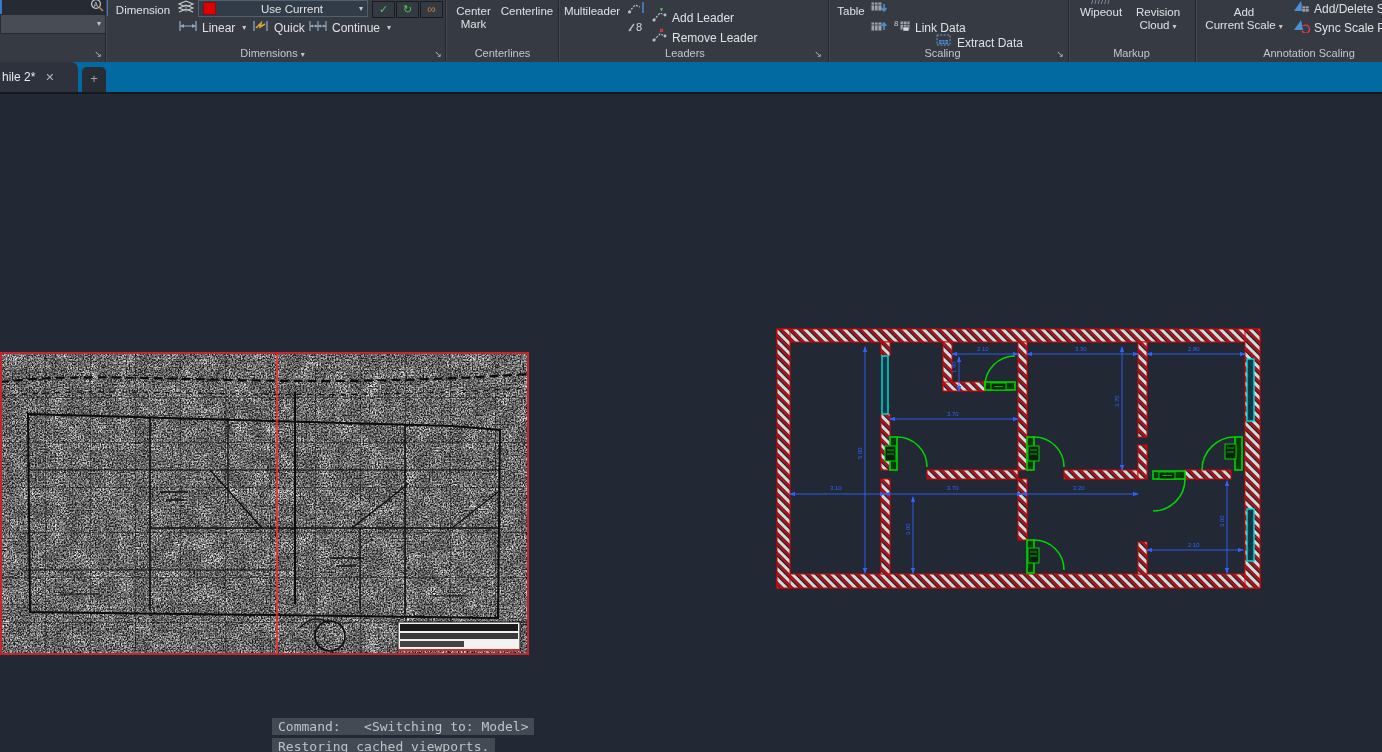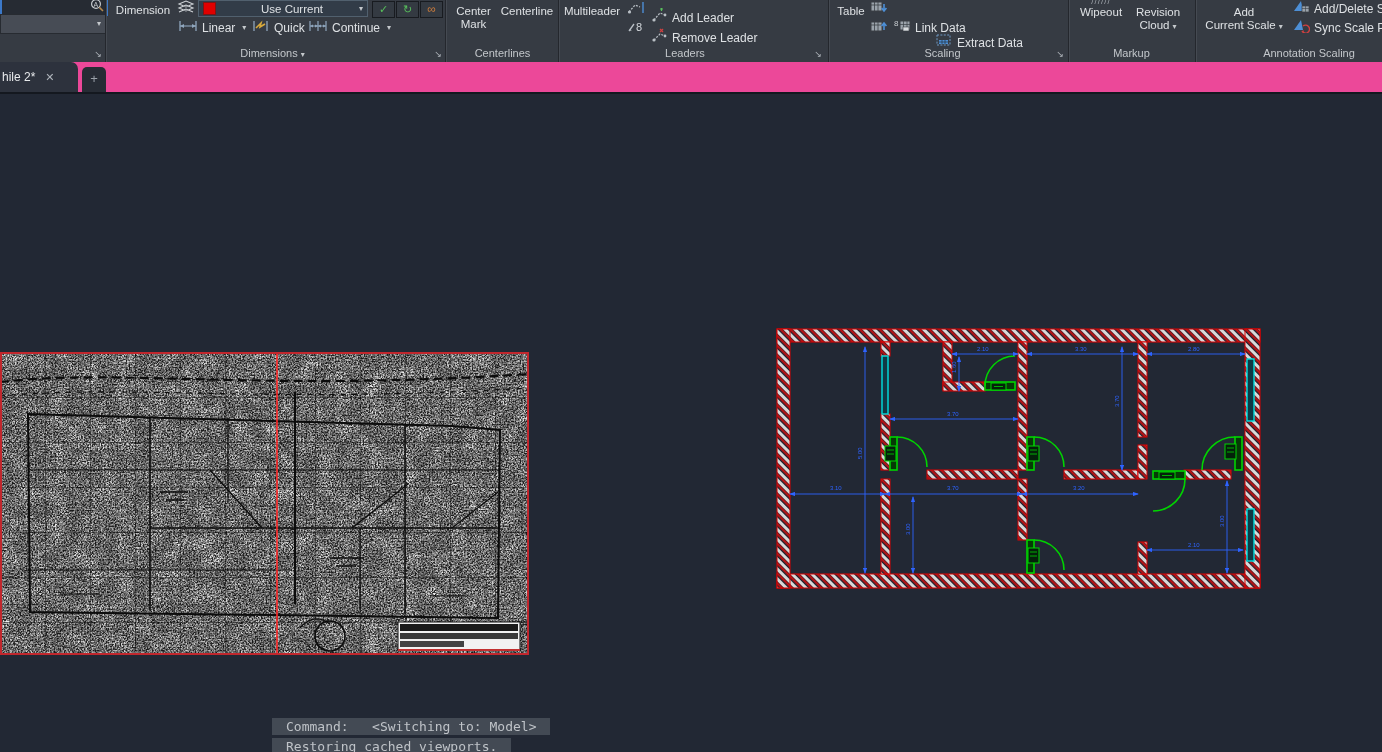--- a/index.html
+++ b/index.html
@@ -14,30 +14,30 @@
   .rtxt{font-size:12px;color:#dee1e4;white-space:nowrap;}
   .caret{font-size:8px;color:#c4c8cc;margin-left:3px;}
   .row{position:absolute;display:flex;align-items:center;gap:4px;height:17px;}
   .bigbtn{position:absolute;text-align:center;font-size:11.5px;color:#dee1e4;line-height:13px;cursor:default;}
   .combo{position:absolute;display:flex;align-items:center;background:#323c48;border:1px solid #51606e;height:15px;}
   .swatch{width:11px;height:11px;background:#e00000;border:1px solid #7d1414;margin:0 5px 0 4px;}
   .smbtn{position:absolute;width:21px;height:15px;background:#343a42;border:1px solid #181b20;text-align:center;line-height:14px;font-size:11px;}
   .minicombo{position:absolute;background:#474c55;border:1px solid #272b31;}
   .ico{display:inline-block;vertical-align:middle;}
   
-  #tabbar{position:absolute;left:0;top:62px;width:1382px;height:30px;background:#ec4899;}
+  #tabbar{position:absolute;left:0;top:62px;width:1382px;height:30px;background:#0369a1;}
   #activetab{position:absolute;left:0;top:0;height:30px;width:78px;background:#2d323d;border-radius:0 7px 0 0;display:flex;align-items:center;}
   #activetab .tname{font-size:12px;color:#e8eaec;padding-left:2px;white-space:nowrap;}
   #activetab .tclose{margin-left:10px;font-size:11px;color:#aeb4bb;}
   #plustab{position:absolute;left:82px;top:5px;width:24px;height:25px;background:#272c35;border-radius:5px 5px 0 0;text-align:center;line-height:24px;font-size:13px;color:#9aa1a9;}
   
   #canvas{position:absolute;left:0;top:92px;width:1382px;height:660px;background:#222834;border-top:2px solid #14181f;}
   #scanwrap{position:absolute;left:0;top:258px;width:529px;height:303px;}
   #planwrap{position:absolute;left:775px;top:233px;width:487px;height:263px;}
-  .cmdline{position:absolute;left:272px;height:17px;line-height:17px;padding:0 14px;
+  .cmdline{position:absolute;left:272px;height:17px;line-height:17px;padding:0 6px;
     background:rgba(130,137,146,0.35);color:#bfc3c8;font-family:"DejaVu Sans Mono",monospace;
     font-size:13px;white-space:pre;}
   svg text.dim{fill:#2e63ff;font-size:6px;font-family:"Liberation Sans",sans-serif;}
   svg text.scanword{fill:#1c1c1c;font-size:9px;letter-spacing:2px;font-family:"Liberation Sans",sans-serif;}
 </style>
 </head>
 <body>
 
 <div id="app">
 

